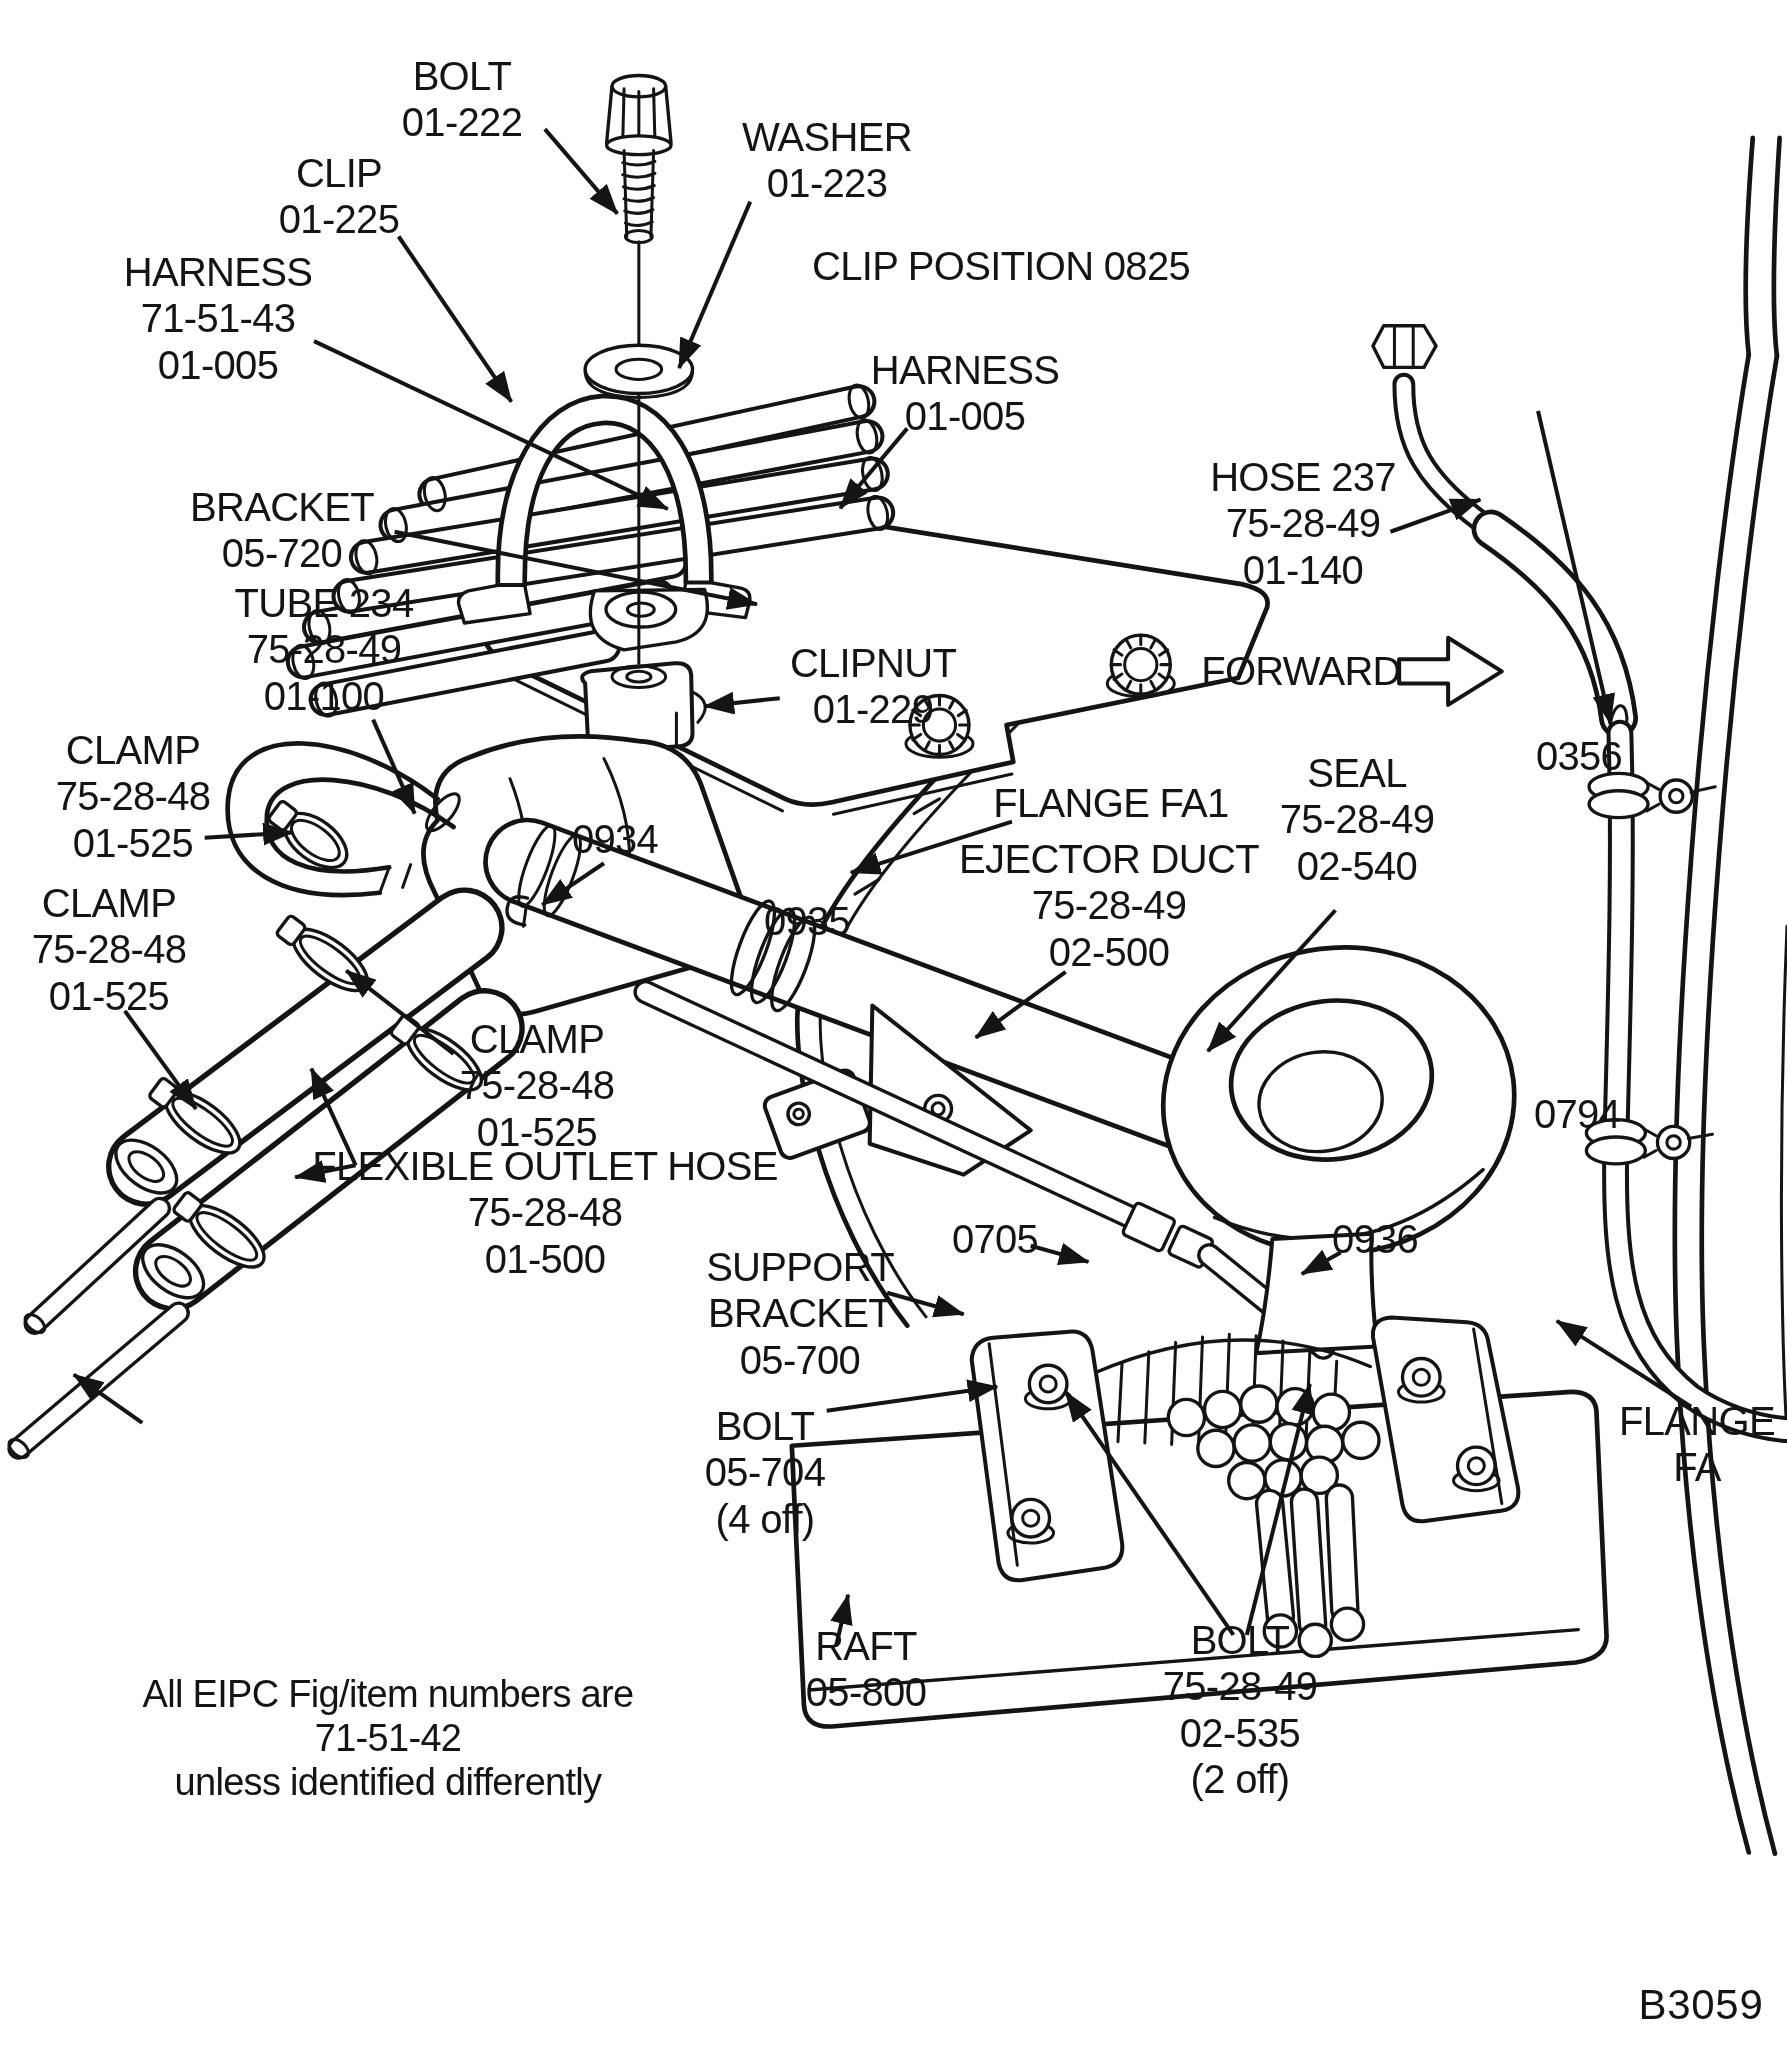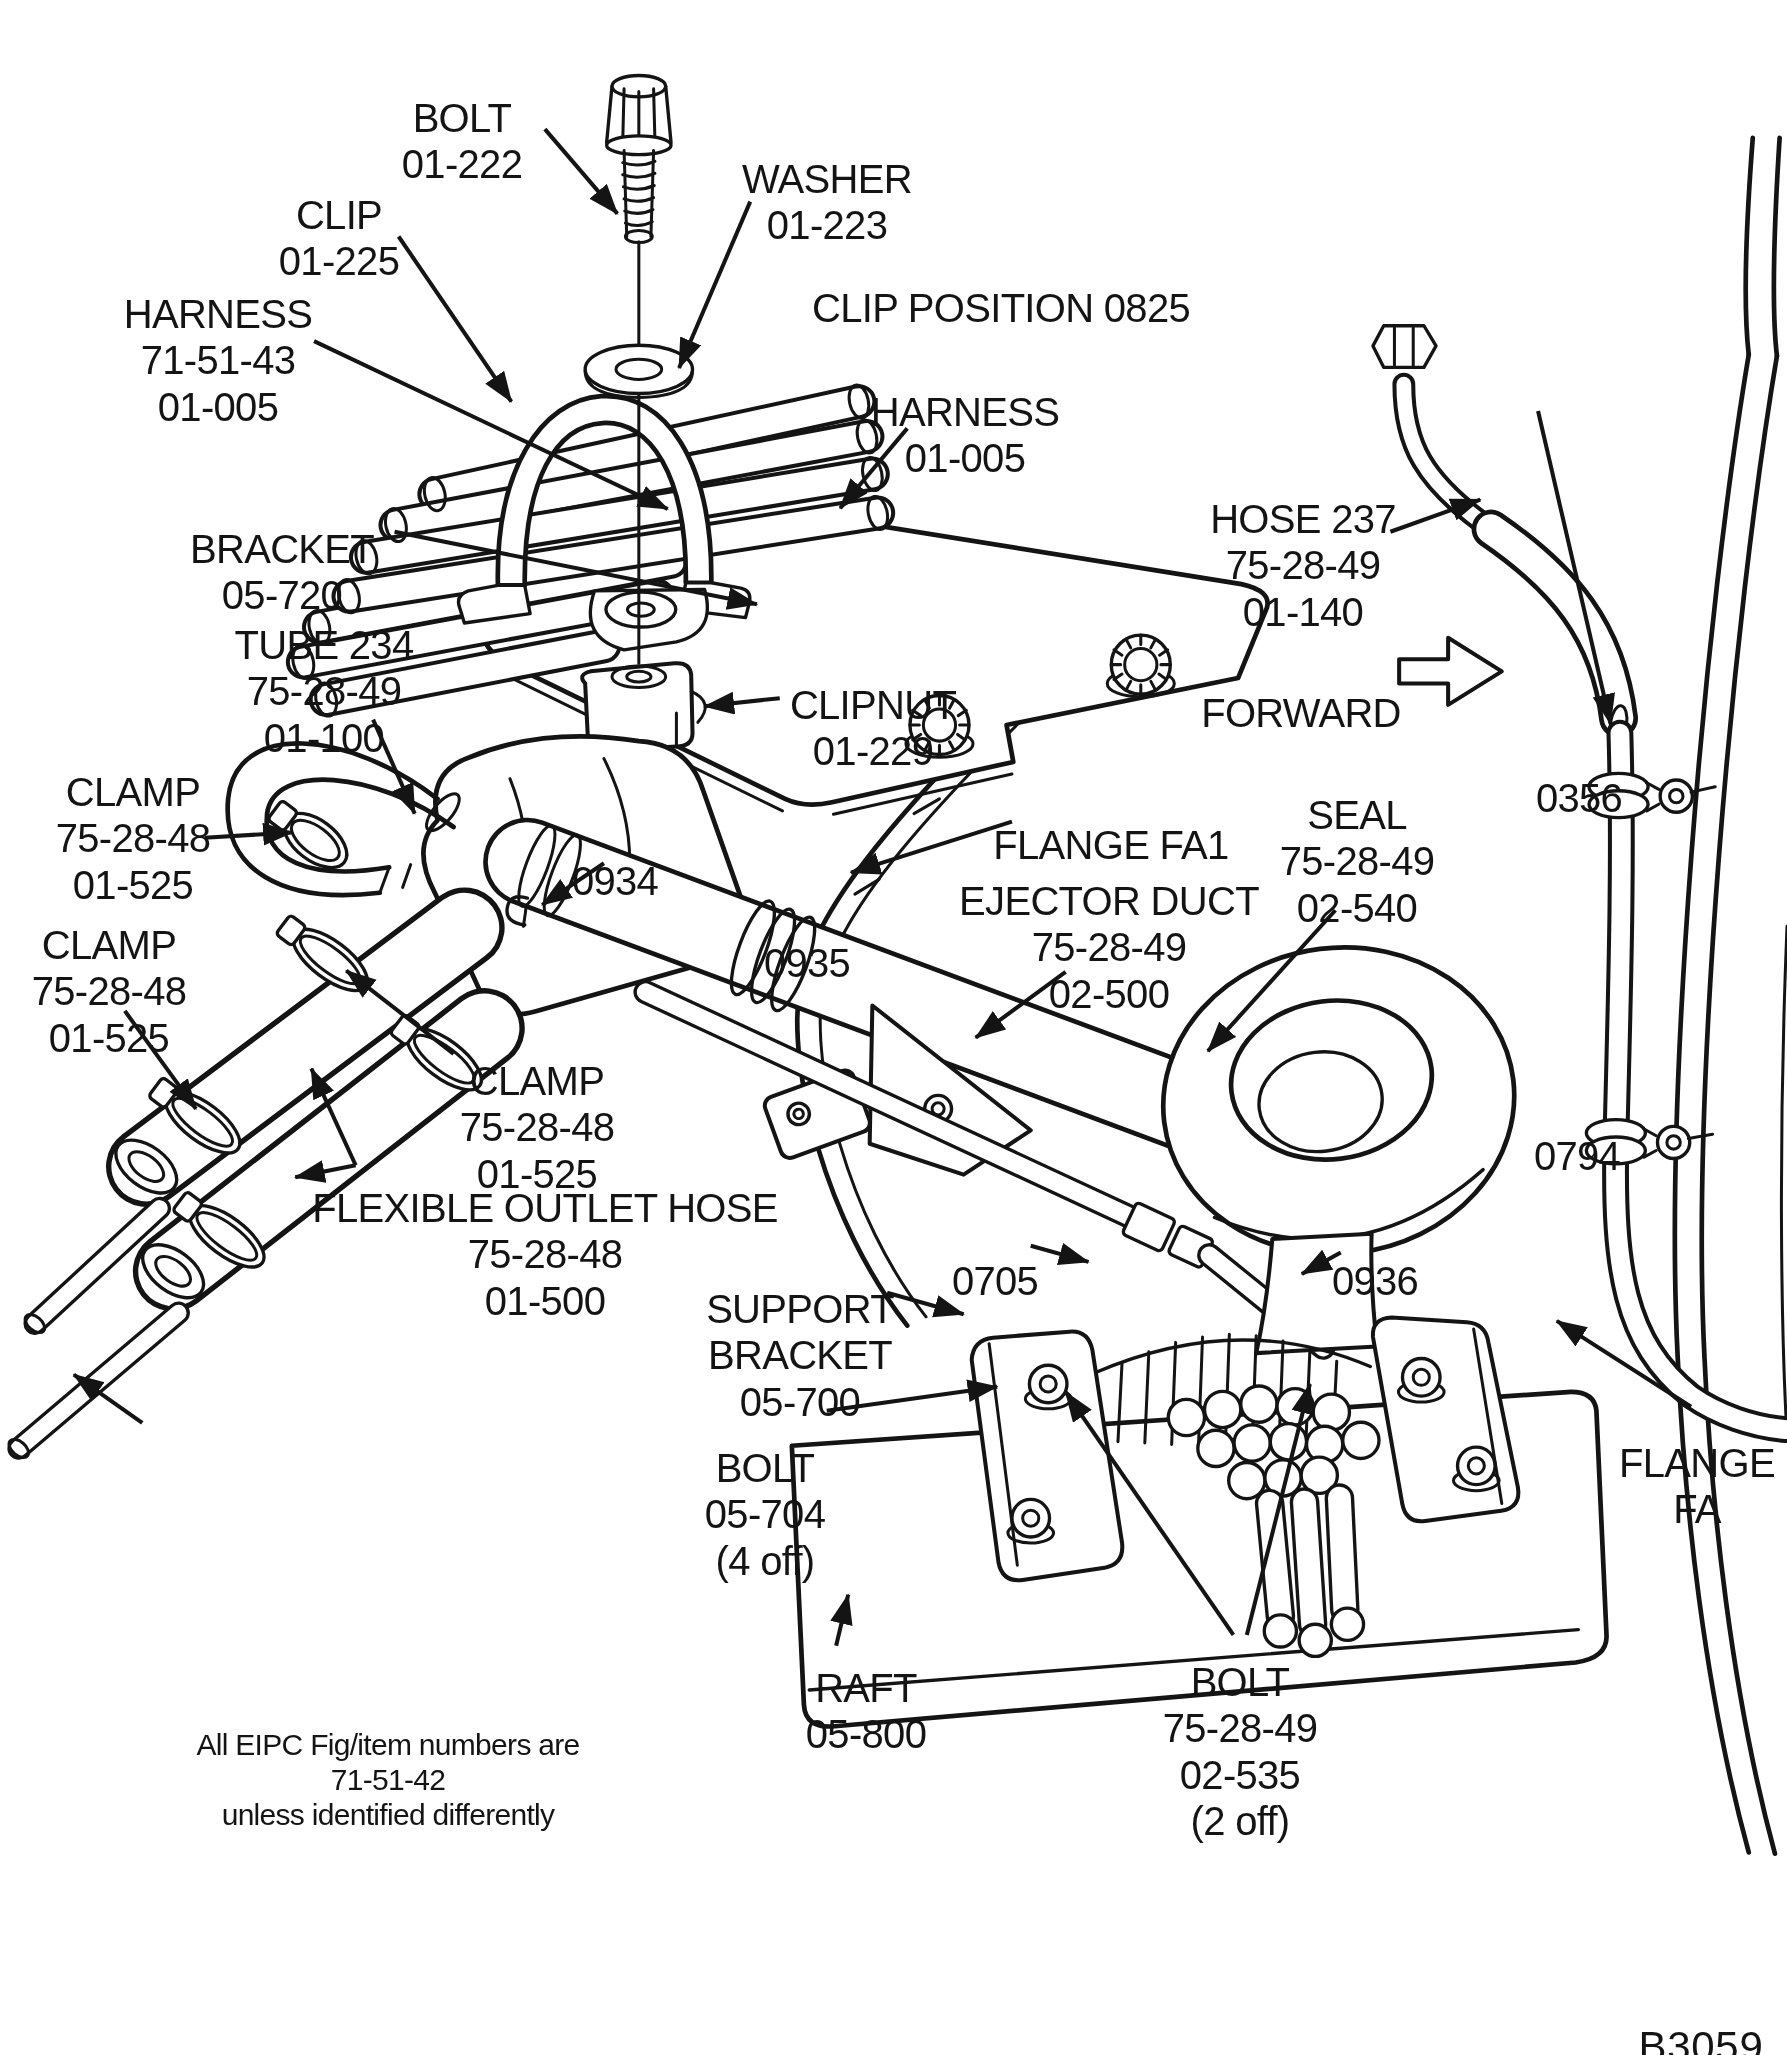--- a/index.html
+++ b/index.html
@@ -1,22 +1,22 @@
 <!DOCTYPE html>
 <html style="font-size:10.7px"><head>
 <meta charset="utf-8">
 <style>
   html,body{margin:0;padding:0;background:#ffffff;}
   #page{position:relative;width:1787px;height:2056px;background:#ffffff;overflow:hidden;
         font-family:"Liberation Sans", sans-serif;color:#141414;}
   #art{position:absolute;left:0;top:0;}
   .lbl{position:absolute;transform:translate(-50%,-50%);
        font-size:40px;line-height:1.16;text-align:center;white-space:pre-line;
-       letter-spacing:-0.7px;color:#141414;margin-top:42px;}
-  .lbl.small{font-size:30px;}
+       letter-spacing:-0.7px;color:#141414;}
+  .lbl.small{font-size:38px;}
   .lbl.fig{font-size:42px;letter-spacing:0.7px;}
   
   .ln{fill:none;stroke:#141414;stroke-width:7;stroke-linecap:round;stroke-linejoin:round;}
   .ln5{fill:none;stroke:#141414;stroke-width:5;stroke-linecap:round;stroke-linejoin:round;}
   .ln4{fill:none;stroke:#141414;stroke-width:4.5;stroke-linecap:round;stroke-linejoin:round;}
   .wh{fill:#ffffff;stroke:#141414;stroke-width:7;stroke-linejoin:round;}
   .wh6{fill:#ffffff;stroke:#141414;stroke-width:6;stroke-linejoin:round;}
   .wh5{fill:#ffffff;stroke:#141414;stroke-width:5;stroke-linejoin:round;}
   .ldr{fill:none;stroke:#141414;stroke-width:6;}
   .tub{fill:none;stroke:#141414;stroke-width:52;stroke-linecap:round;}

